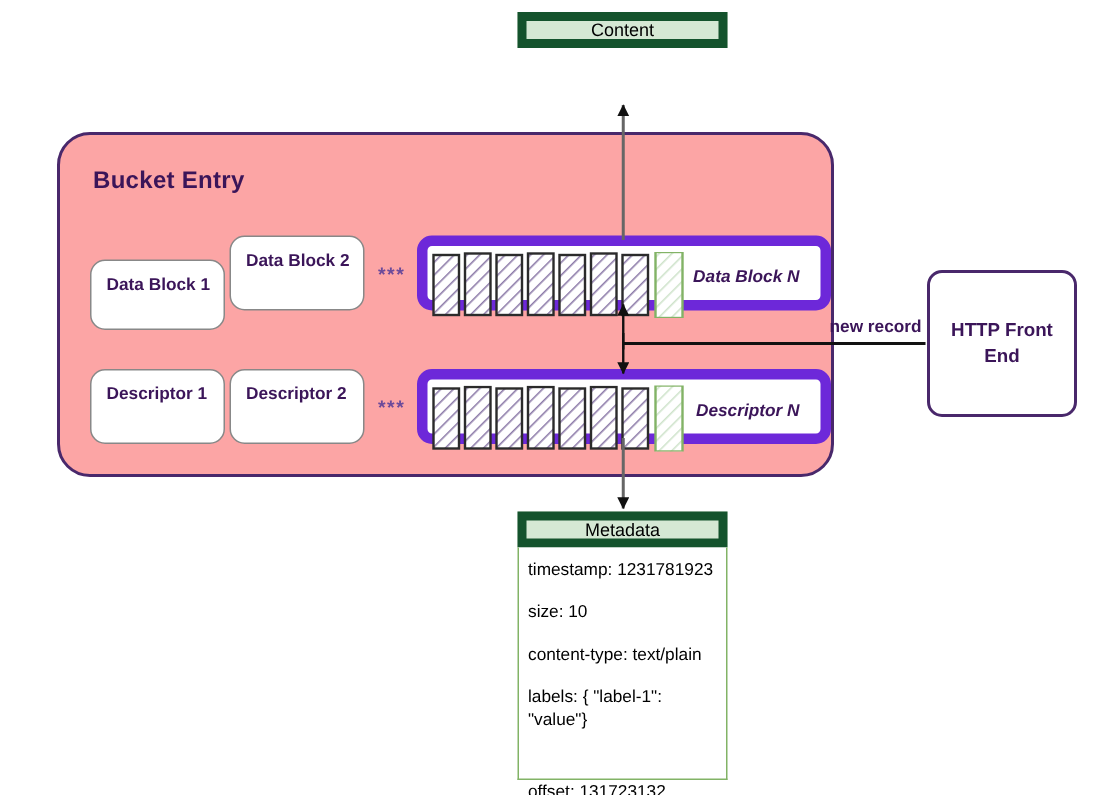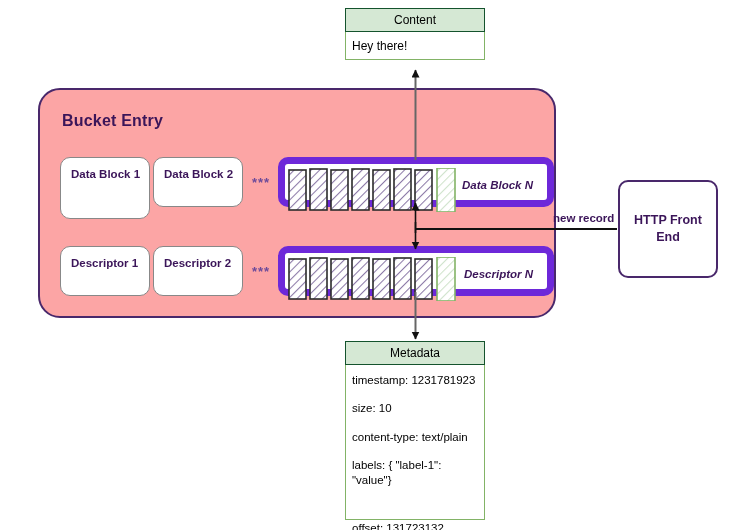--- a/index.html
+++ b/index.html
@@ -14,21 +14,21 @@
     position: relative;
     width: 739px;
     height: 530px;
     background: #ffffff;
   }
 
   
   .gbox { position: absolute; }
   .gbox-header {
     background: #d5e8d4;
-    border: 1px solid #14532d;
+    border: 6px solid #14532d;
     color: #000000;
     font-size: 12px;
     text-align: center;
     line-height: 1.0;
     display: flex;
     align-items: center;
     justify-content: center;
     height: 24px;
   }
   .gbox-body {
@@ -147,38 +147,37 @@
     padding-left: 24px;
   }
 </style>
 </head>
 <body>
 
 <div id="stage">
 
   <div class="gbox" id="content-box" style="left:345px; top:8px; width:140px;">
     <div class="gbox-header">Content</div>
-    <div class="gbox-body" style="height:28px; display:flex; align-items:center; padding-top:0; padding-bottom:0;">Hey there!</div>
   </div>
 
   <div class="gbox" id="metadata-box" style="left:345px; top:341px; width:140px;">
     <div class="gbox-header">Metadata</div>
     <div class="gbox-body" style="height:155px;">
       <div class="meta-line">timestamp: 1231781923</div>
       <div class="meta-line">size: 10</div>
       <div class="meta-line">content-type: text/plain</div>
       <div class="meta-line tight">labels: { "label-1": "value"}</div>
       <div class="meta-line">offset: 131723132</div>
     </div>
   </div>
 
   <div id="bucket-entry">
     <div id="bucket-entry-title">Bucket Entry</div>
 
-    <div class="block" style="left:20px; top:67px; width:90px; height:62px;">
+    <div class="block" style="left:20px; top:83px; width:90px; height:47px;">
       <div class="block-label">Data Block 1</div>
     </div>
 
     <div class="block" style="left:113px; top:67px; width:90px; height:50px;">
       <div class="block-label">Data Block 2</div>
     </div>
 
     <div class="stars" style="left:212px; top:85px;">***</div>
 
     <div class="longblock" style="left:238px; top:67px; width:276px; height:50px;">

